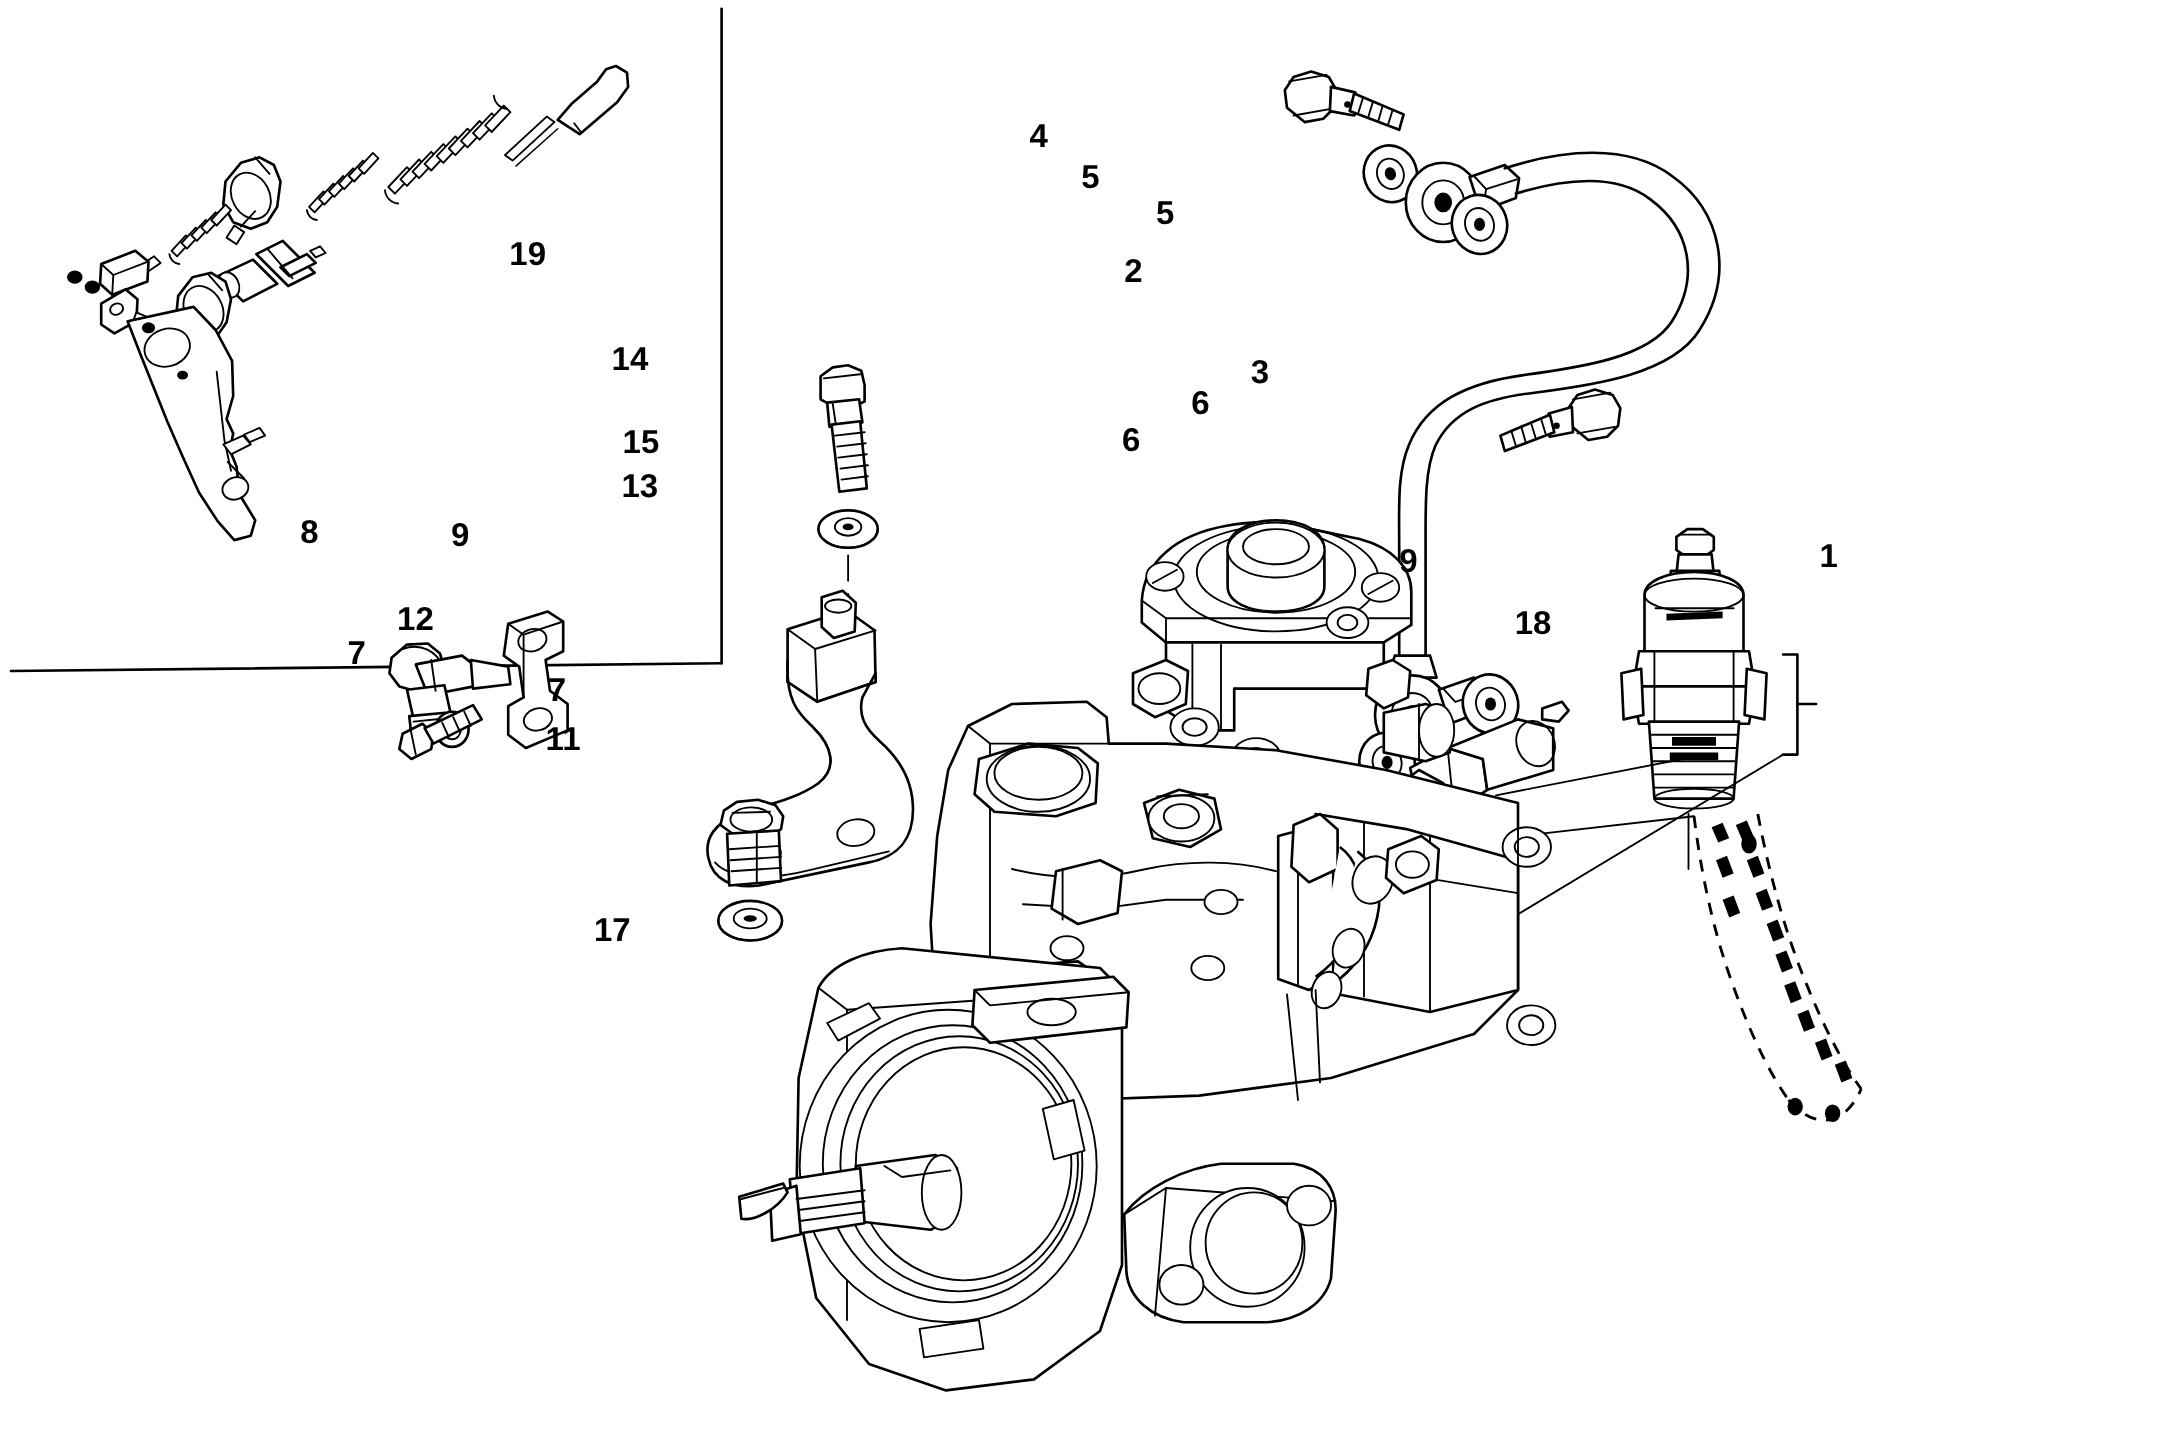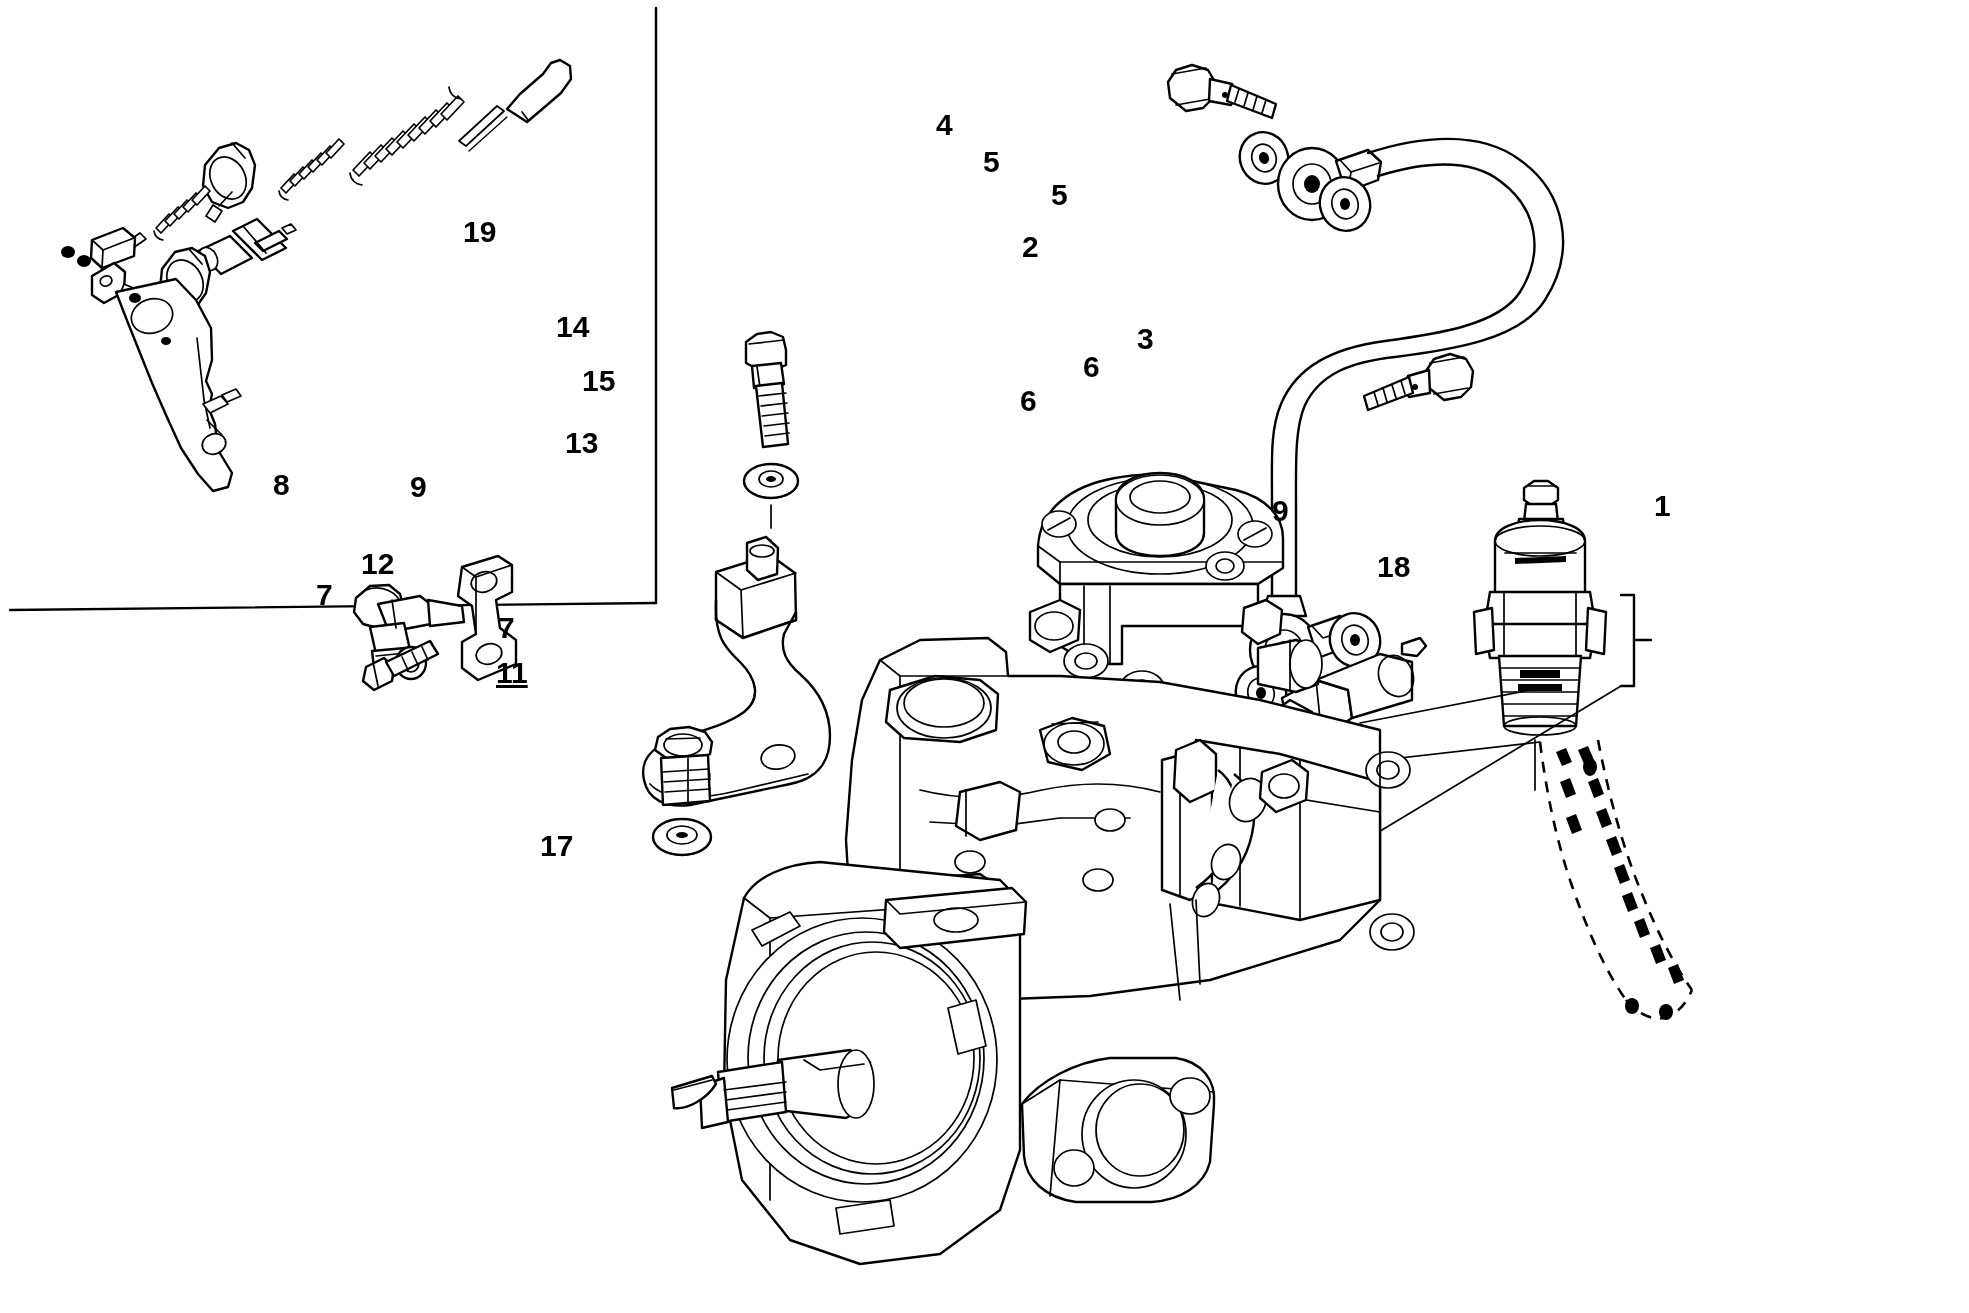--- a/index.html
+++ b/index.html
@@ -609,23 +609,23 @@
 <div class="callout" style="left:1137px; top:324px;">3</div>
 <div class="callout" style="left:936px;  top:110px;">4</div>
 <div class="callout" style="left:983px;  top:147px;">5</div>
 <div class="callout" style="left:1051px; top:180px;">5</div>
 <div class="callout" style="left:1083px; top:352px;">6</div>
 <div class="callout" style="left:1020px; top:386px;">6</div>
 <div class="callout" style="left:316px;  top:580px;">7</div>
 <div class="callout" style="left:273px;  top:470px;">8</div>
 <div class="callout" style="left:410px;  top:472px;">9</div>
 <div class="callout" style="left:498px;  top:613px;">7</div>
-<div class="callout" style="left:496px;  top:658px;text-decoration:underline;">11</div>
+<div class="callout" style="left:496px;  top:658px;">11</div>
 <div class="callout" style="left:361px;  top:549px;">12</div>
 <div class="callout" style="left:541px;  top:428px;margin-left:24px;">13</div>
 <div class="callout" style="left:556px;  top:312px;">14</div>
-<div class="callout" style="left:566px;  top:366px;margin-left:16px;">15</div>
+<div class="callout" style="left:566px;  top:388px;">15</div>
 <div class="callout" style="left:1272px; top:496px;">9</div>
 <div class="callout" style="left:540px;  top:831px;">17</div>
 <div class="callout" style="left:1377px; top:552px;">18</div>
 <div class="callout" style="left:428px;  top:217px;margin-left:35px;">19</div>
 
 </div>
 
 </body></html>

